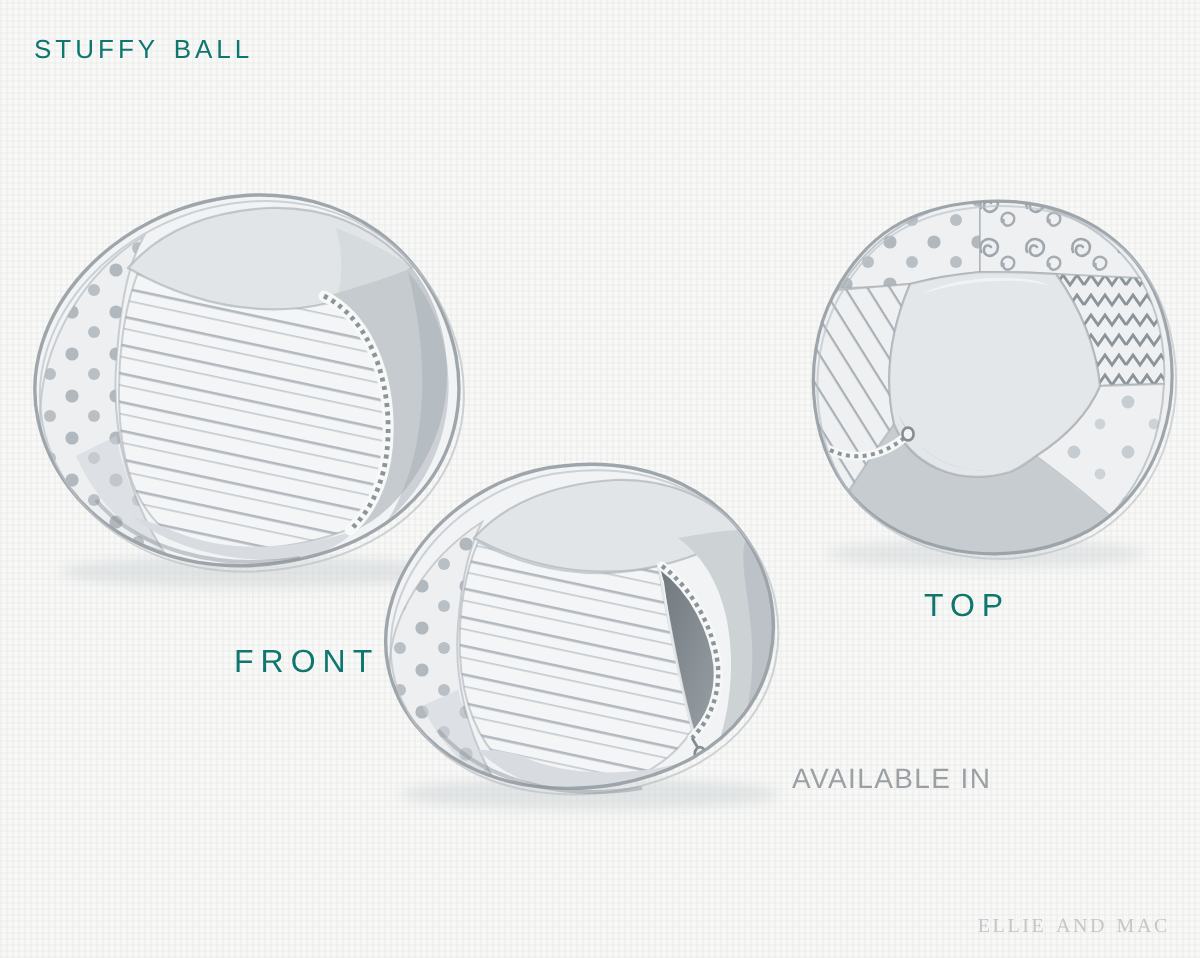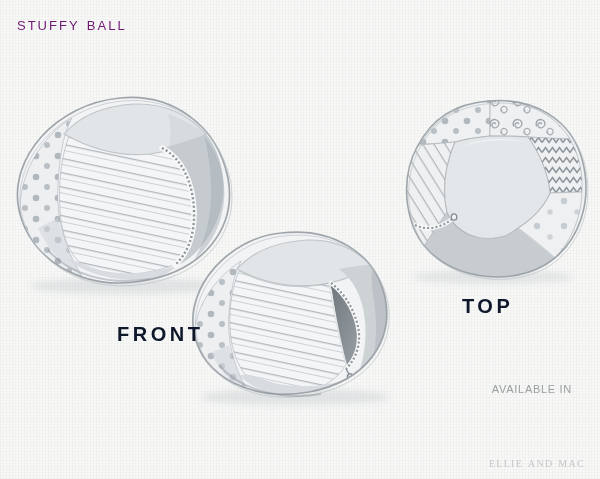--- a/index.html
+++ b/index.html
@@ -9,30 +9,30 @@
     background-color:#f8f8f6;
     background-image:
       repeating-linear-gradient(90deg, rgba(222,226,226,.28) 0 1px, rgba(0,0,0,0) 1px 3px),
       repeating-linear-gradient(0deg, rgba(222,226,226,.22) 0 1px, rgba(0,0,0,0) 1px 3px);
   }
   .abs{position:absolute;}
   .page-title{
     left:17px;top:13px;
     font-size:19px;font-weight:400;letter-spacing:2px;
     font-variant:small-caps;text-transform:lowercase;
-    color:#701a75;
+    color:#0f766e;
   }
   .view-label{
-    font-size:20px;letter-spacing:3.5px;color:#0f172a;font-weight:700;
+    font-size:16px;letter-spacing:3.5px;color:#0f766e;font-weight:400;
   }
   .front-label{left:94px;top:323px;margin-left:23px;}
   .top-label{left:462px;top:295px;}
   .availability{
-    left:396px;top:383px;width:176px;text-align:right;
-    font-size:11px;line-height:13px;letter-spacing:.7px;color:#9aa0a3;
+    left:396px;top:383px;width:176px;text-align:left;
+    font-size:14px;line-height:13px;letter-spacing:.7px;color:#9aa0a3;
   }
   .brand{
     right:15px;top:455px;
     font-size:14px;letter-spacing:1.3px;color:#c5c6c6;
     font-variant:small-caps;text-transform:lowercase;font-family:Liberation Serif, serif;
   }
   svg{display:block;}
   .illustration-layer{left:0;top:0;}
 </style>
 </head>

